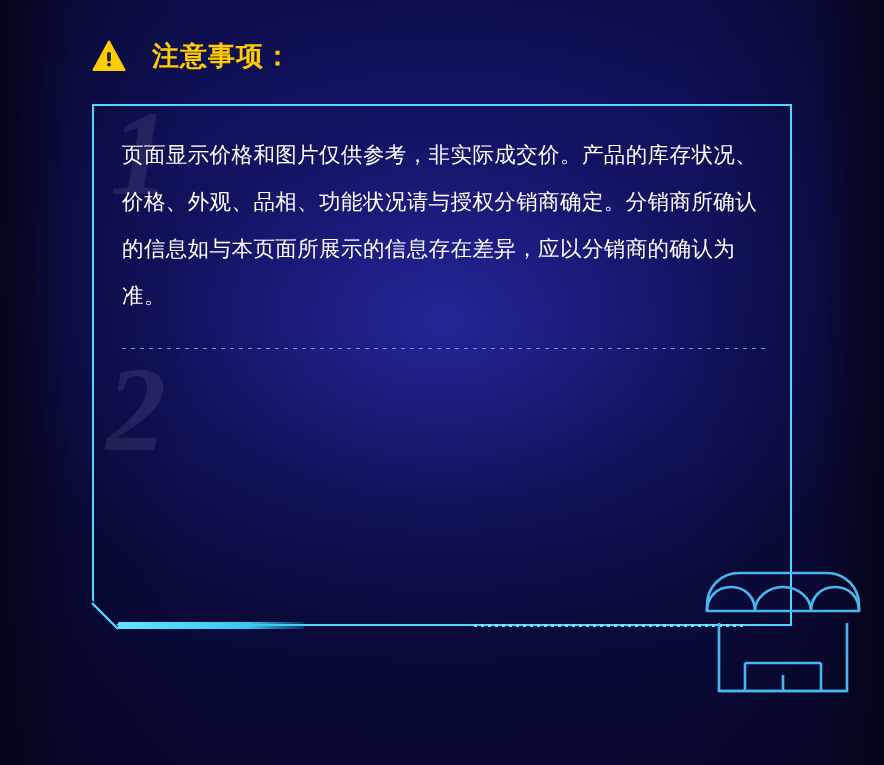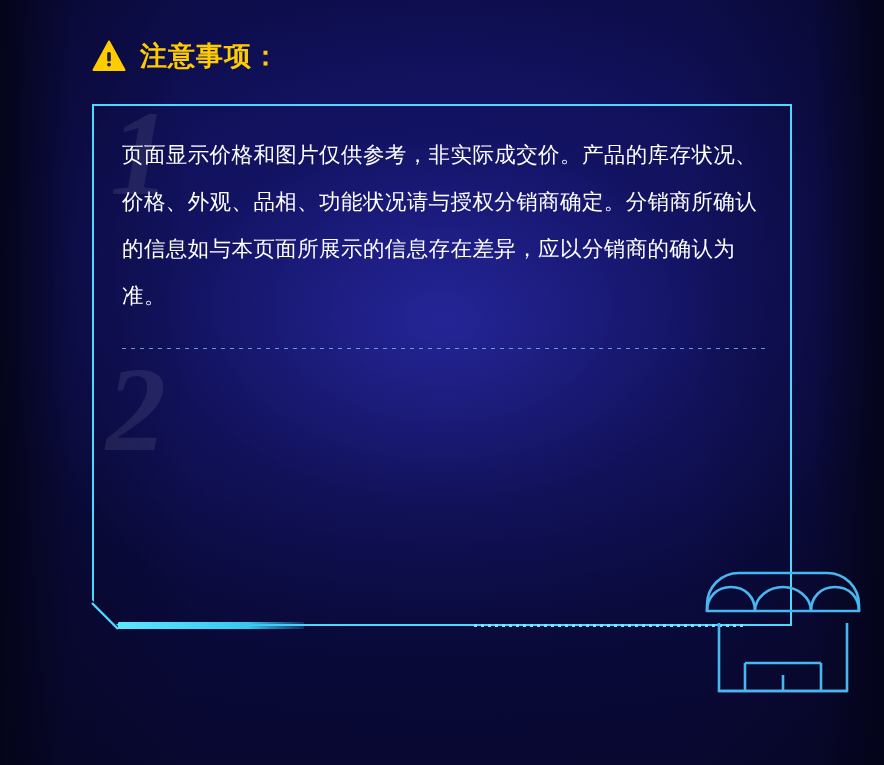--- a/index.html
+++ b/index.html
@@ -34,21 +34,21 @@
     pointer-events: none;
   }
 
   
   .title-row {
     position: absolute;
     left: 92px;
     top: 40px;
     display: flex;
     align-items: center;
-    gap: 14px;
+    gap: 26px;
   }
   .warn-icon {
     width: 34px;
     height: 32px;
     position: relative;
     flex: 0 0 auto;
   }
   .warn-icon svg { display: block; }
 
   .title-text {

